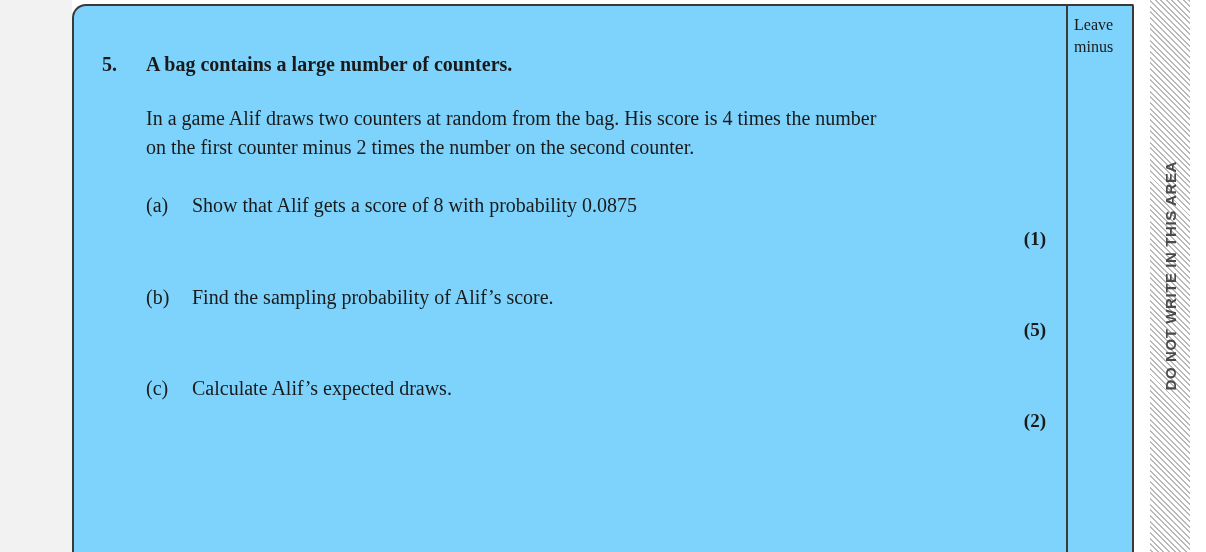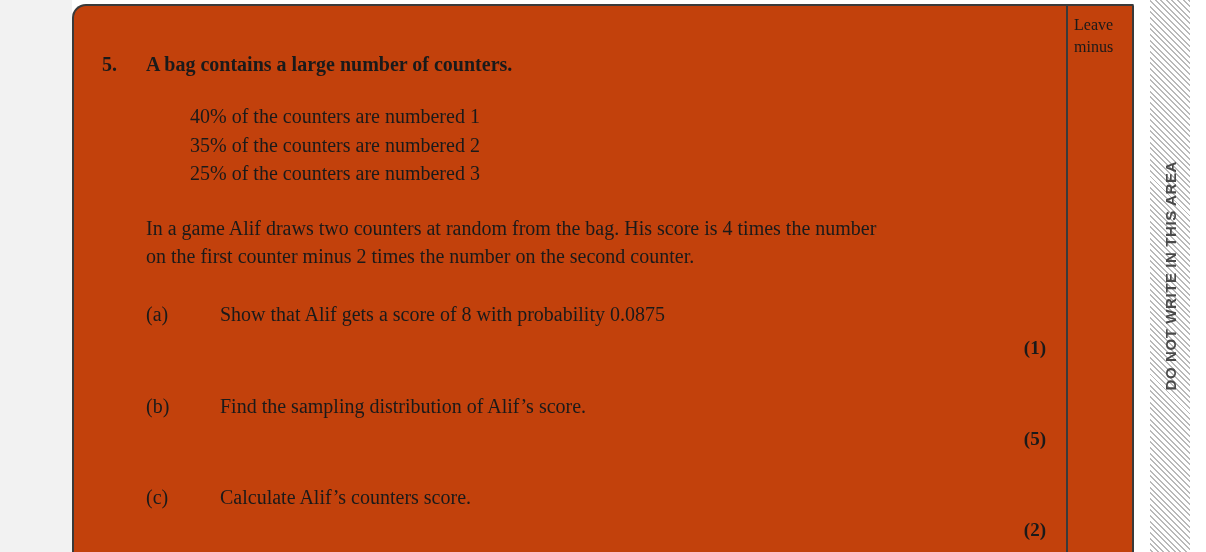--- a/index.html
+++ b/index.html
@@ -33,21 +33,21 @@
   .paper-box {
     position: absolute;
     left: 72px;
     top: 4px;
     width: 1062px;
     height: 548px;
     border: 2px solid #3a3a3a;
     border-bottom: none;
     border-top-left-radius: 14px;
     border-top-right-radius: 2px;
-    background: #c2410c;
+    background: #7dd3fc;
     box-sizing: border-box;
   }
   
   .leave-blank-col {
     position: absolute;
     right: 0;
     top: 0;
     width: 66px;
     height: 100%;
     border-left: 2px solid #3a3a3a;
@@ -157,21 +157,20 @@
     margin-top: 30px;
     margin-left: 44px;
     display: flex;
   }
   .part-label {
     width: 46px;
     flex: 0 0 46px;
   }
   .part-text {
     flex: 1;
-    margin-left: 28px;
   }
   .marks {
     text-align: right;
     font-weight: bold;
     font-size: 19px;
     margin-top: 6px;
     width: 944px;
   }
 </style>
 </head>
@@ -190,46 +189,41 @@
       </div>
     </div>
 
     <div class="q-content">
 
       <div class="q-row">
         <div class="q-number">5.</div>
         <div class="q-stem">A bag contains a large number of counters.</div>
       </div>
 
-      <div class="percent-block">
-        <div class="percent-line">40% of the counters are numbered 1</div>
-        <div class="percent-line">35% of the counters are numbered 2</div>
-        <div class="percent-line">25% of the counters are numbered 3</div>
-      </div>
 
       <div class="para-block">
         <div class="para-line">In a game Alif draws two counters at random from the bag.  His score is 4 times the number</div>
         <div class="para-line">on the first counter minus 2 times the number on the second counter.</div>
       </div>
 
       <div class="part">
         <div class="part-label">(a)</div>
         <div class="part-text">Show that Alif gets a score of 8 with probability 0.0875</div>
       </div>
       <div class="marks">(1)</div>
 
       <div class="part">
         <div class="part-label">(b)</div>
-        <div class="part-text">Find the sampling distribution of Alif’s score.</div>
+        <div class="part-text">Find the sampling probability of Alif’s score.</div>
       </div>
       <div class="marks">(5)</div>
 
       <div class="part">
         <div class="part-label">(c)</div>
-        <div class="part-text">Calculate Alif’s counters score.</div>
+        <div class="part-text">Calculate Alif’s expected draws.</div>
       </div>
       <div class="marks">(2)</div>
 
     </div>
   </div>
 
   <div class="hatch-band"></div>
   <div class="vertical-notice">
     <span>DO NOT WRITE IN THIS AREA</span>
   </div>

